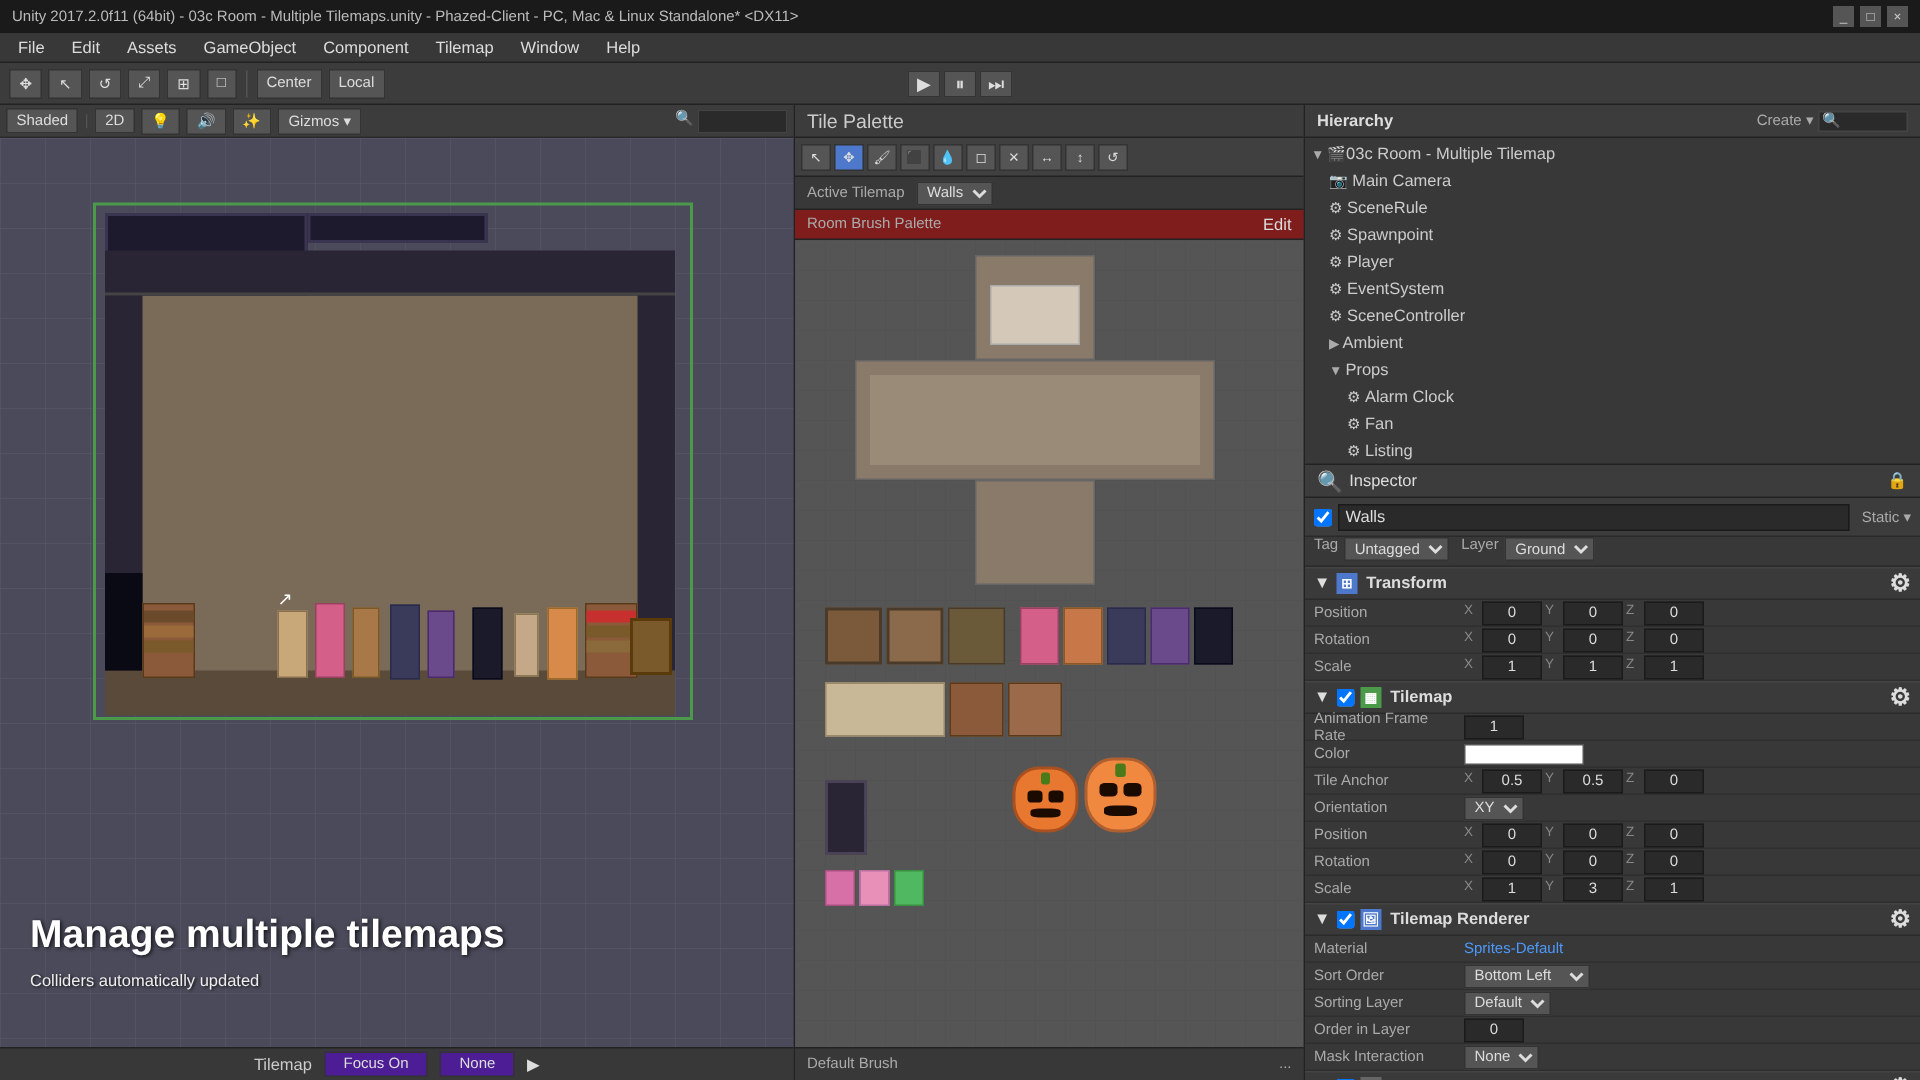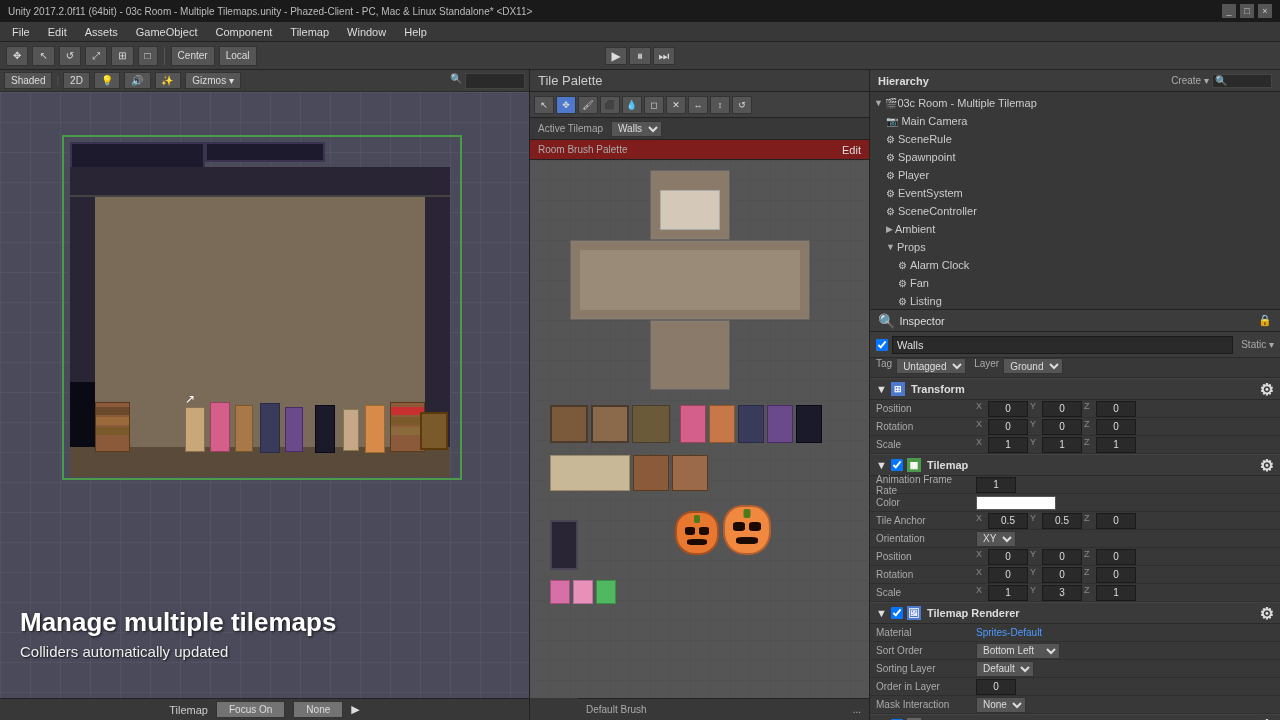--- a/index.html
+++ b/index.html
@@ -164,39 +164,39 @@
       left: 20px;
       font-size: 26px;
       font-weight: bold;
       color: #fff;
       text-shadow: 1px 1px 3px rgba(0,0,0,0.8);
     }
     .overlay-subtitle {
       position: absolute;
       bottom: 38px;
       left: 20px;
-      font-size: 15px;
+      font-size: 11px;
       color: #eee;
       text-shadow: 1px 1px 2px rgba(0,0,0,0.8);
       margin-top: 36px;
     }
 
     
     #focus-bar {
       height: 22px;
       background: #383838;
       display: flex;
       align-items: center;
       justify-content: center;
       gap: 8px;
       border-top: 1px solid #222;
     }
     .focus-btn {
       padding: 2px 12px;
-      background: #737373;
+      background: #4c1d95;
       border: 1px solid #333;
       color: #ddd;
       font-size: 10px;
       cursor: pointer;
     }
 
     
     #middle-panel {
       width: 340px;
       display: flex;
@@ -270,21 +270,20 @@
 
     #tile-bottom {
       height: 22px;
       background: #383838;
       display: flex;
       align-items: center;
       padding: 0 8px;
       border-top: 1px solid #222;
       font-size: 10px;
       color: #aaa;
-      margin-left: 48px;
     }
 
     
     #right-panels {
       width: 410px;
       display: flex;
       flex-direction: column;
     }
 
     

